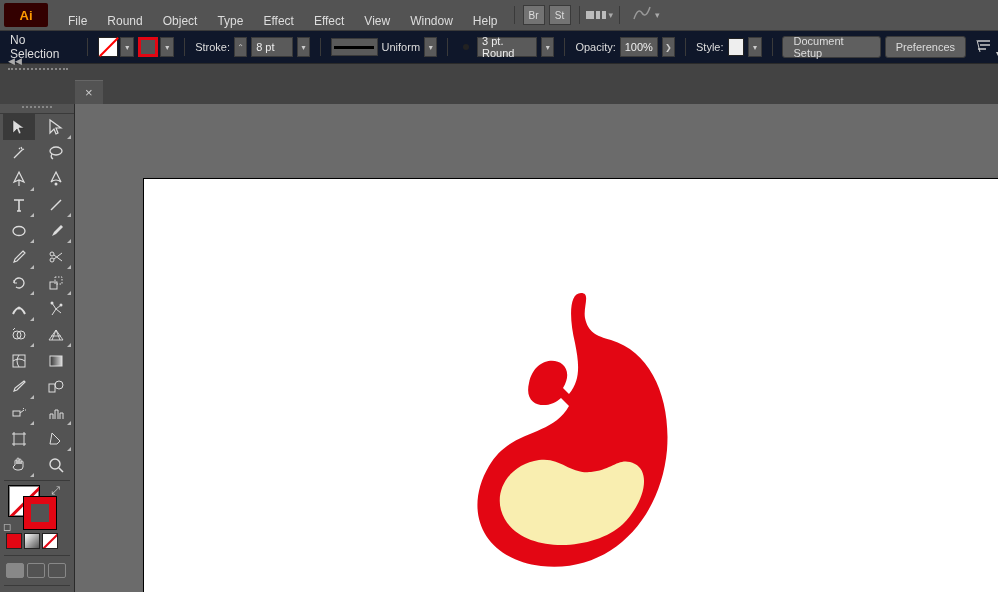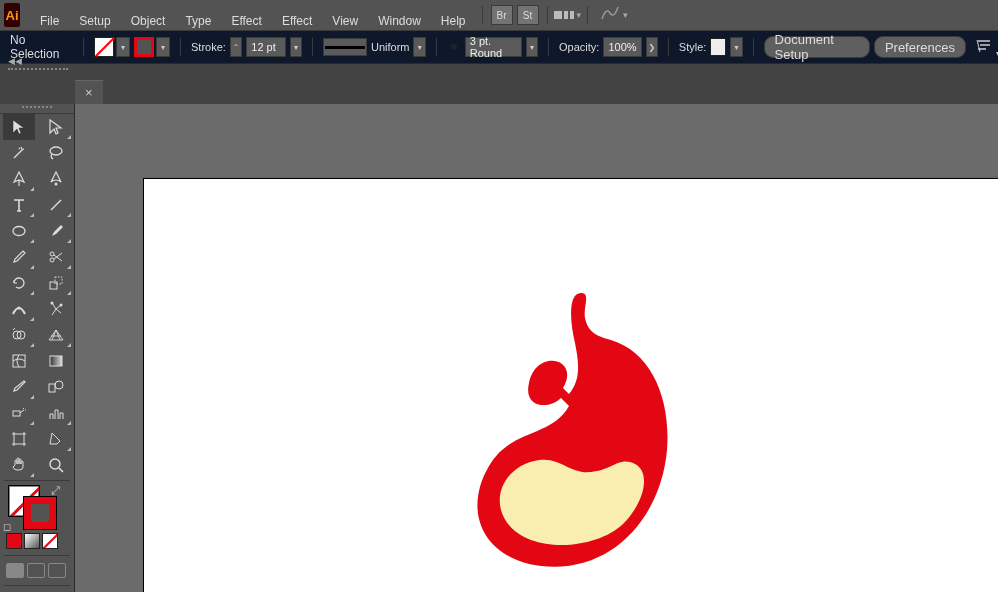--- a/index.html
+++ b/index.html
@@ -1,41 +1,41 @@
 <!DOCTYPE html>
 <html><head>
 <meta charset="utf-8">
 <style>
 * { margin: 0; padding: 0; box-sizing: border-box; font-family: "Segoe UI", Tahoma, sans-serif; }
 body { background: #4a4a4a; width: 998px; height: 592px; overflow: hidden; color: #ccc; font-size: 12px; user-select: none; }
 
 
 .menubar { height: 30px; background: #535353; display: flex; align-items: center; padding-left: 4px; }
-.ai-logo { width: 16px; height: 24px; background: #330000; color: #ff9a00; font-weight: bold; font-size: 13px; display: flex; align-items: center; justify-content: center; margin-right: 10px; border-radius: 2px; }
+.ai-logo { width: 44px; height: 24px; background: #330000; color: #ff9a00; font-weight: bold; font-size: 13px; display: flex; align-items: center; justify-content: center; margin-right: 10px; border-radius: 2px; }
 .menu-item { padding: 6px 10px; color: #ddd; cursor: default; margin-top: 12px; }
 .menu-divider { width: 1px; height: 18px; background: #3a3a3a; margin: 0 6px; }
 .menu-btn { width: 22px; height: 20px; background: #737373; color: #ddd; font-size: 10px; display: flex; align-items: center; justify-content: center; margin: 12px 2px; border: 1px solid #3a3a3a; }
 .arrange-icon { display: flex; gap: 2px; align-items: center; }
 .arrange-icon div { width: 8px; height: 8px; background: #bbb; }
 .dropdown-caret { font-size: 9px; color: #aaa; margin-left: 3px; }
 .feather { color: #999; font-size: 18px; margin-left: 6px;}
 
 
 .controlbar { height: 34px; background: #0f172a; border-top: 1px solid #3a3a3a; border-bottom: 1px solid #2a2a2a; display: flex; align-items: center; padding: 0 6px; gap: 4px; }
 .ctrl-text { color: #ddd; font-size: 12px; padding: 0 4px; }
 .ctrl-group { display: flex; align-items: center; gap: 2px; }
 .fill-swatch { width: 20px; height: 20px; border: 1px solid #222; position: relative; background: #fff; }
 .fill-swatch .slash { position: absolute; width: 26px; height: 2px; background: #ff0000; top: 8px; left: -3px; transform: rotate(-45deg); }
 .stroke-swatch { width: 20px; height: 20px; border: 3px solid #e30613; background: #535353; box-shadow: inset 0 0 0 2px #535353; }
 .caret-box { width: 14px; height: 20px; background: #5a5a5a; border: 1px solid #3a3a3a; display: flex; align-items: center; justify-content: center; font-size: 8px; color: #ccc; }
 .input-box { background: #5a5a5a; border: 1px solid #3a3a3a; color: #eee; height: 20px; padding: 0 4px; font-size: 11px; display: flex; align-items: center; }
 .stroke-preview { width: 50px; height: 18px; background: #5a5a5a; border: 1px solid #3a3a3a; display:flex; align-items:center; justify-content:center; }
 .stroke-preview .line { width: 40px; height: 3px; background: #000; }
 .profile-icon { width: 16px; height: 16px; display:flex; align-items:center; justify-content:center; }
-.btn { background: #5f5f5f; border: 1px solid #3a3a3a; color: #ddd; height: 22px; padding: 0 10px; font-size: 13px; border-radius: 9px; display:flex; align-items:center; }
+.btn { background: #5f5f5f; border: 1px solid #3a3a3a; color: #ddd; height: 22px; padding: 0 10px; font-size: 11px; border-radius: 3px; display:flex; align-items:center; }
 .pref-icon { color: #ccc; font-size: 14px; margin-left: 6px; position: relative; }
 .mini-caret { font-size: 8px; position: absolute; right: -8px; bottom: -2px; }
 .ctrl-label { color: #ddd; font-size: 11px; }
 .style-swatch { width: 18px; height: 18px; background: #eee; border: 1px solid #222; }
 
 
 .tabbar { height: 16px; background: #434343; display:flex; align-items:flex-end; padding-left: 8px;}
 .tab-handle { width: 60px; height: 10px; border-top: 2px dotted #888; margin-bottom: 2px;}
 .doctab-row { background:#434343; height: 24px; display:flex; align-items:center; }
 .doc-tab { background: #535353; color: #ddd; height: 24px; display: flex; align-items:center; padding: 0 10px; font-size: 12px; margin-left: 75px; gap: 12px; border-top: 1px solid #666;}
@@ -78,21 +78,21 @@
 .canvas-area { flex: 1; background: #6b6b6b; position: relative; overflow:hidden;}
 .artboard { position:absolute; left: 68px; top: 74px; width: 900px; height: 600px; background: #fff; border: 1px solid #000; box-shadow: 2px 2px 4px rgba(0,0,0,0.3);}
 .stomach { position:absolute; left: 376px; top: 184px; }
 </style>
 </head>
 <body>
 
 <div class="menubar">
   <div class="ai-logo">Ai</div>
   <div class="menu-item">File</div>
-  <div class="menu-item">Setup</div>
+  <div class="menu-item">Round</div>
   <div class="menu-item">Object</div>
   <div class="menu-item">Type</div>
   <div class="menu-item">Effect</div>
   <div class="menu-item">Effect</div>
   <div class="menu-item">View</div>
   <div class="menu-item">Window</div>
   <div class="menu-item">Help</div>
   <div class="menu-divider"></div>
   <div class="menu-btn">Br</div>
   <div class="menu-btn">St</div>
@@ -121,21 +121,21 @@
       </div>
     <div class="caret-box">▾</div>
   </div>
   <div class="ctrl-group">
     <div class="stroke-swatch"></div>
     <div class="caret-box">▾</div>
   </div>
   <div class="menu-divider"></div>
   <span class="ctrl-label">Stroke:</span>
   <div class="caret-box">⌃</div>
-  <div class="input-box" style="width:44px">12 pt</div>
+  <div class="input-box" style="width:44px">8 pt</div>
   <div class="caret-box">▾</div>
   <div class="menu-divider"></div>
   <div class="stroke-preview">
       <div class="line"></div>
     </div>
   <span class="ctrl-label">Uniform</span>
   <div class="caret-box">▾</div>
   <div class="menu-divider"></div>
   <div class="profile-icon">
     <svg width="10" height="10">

